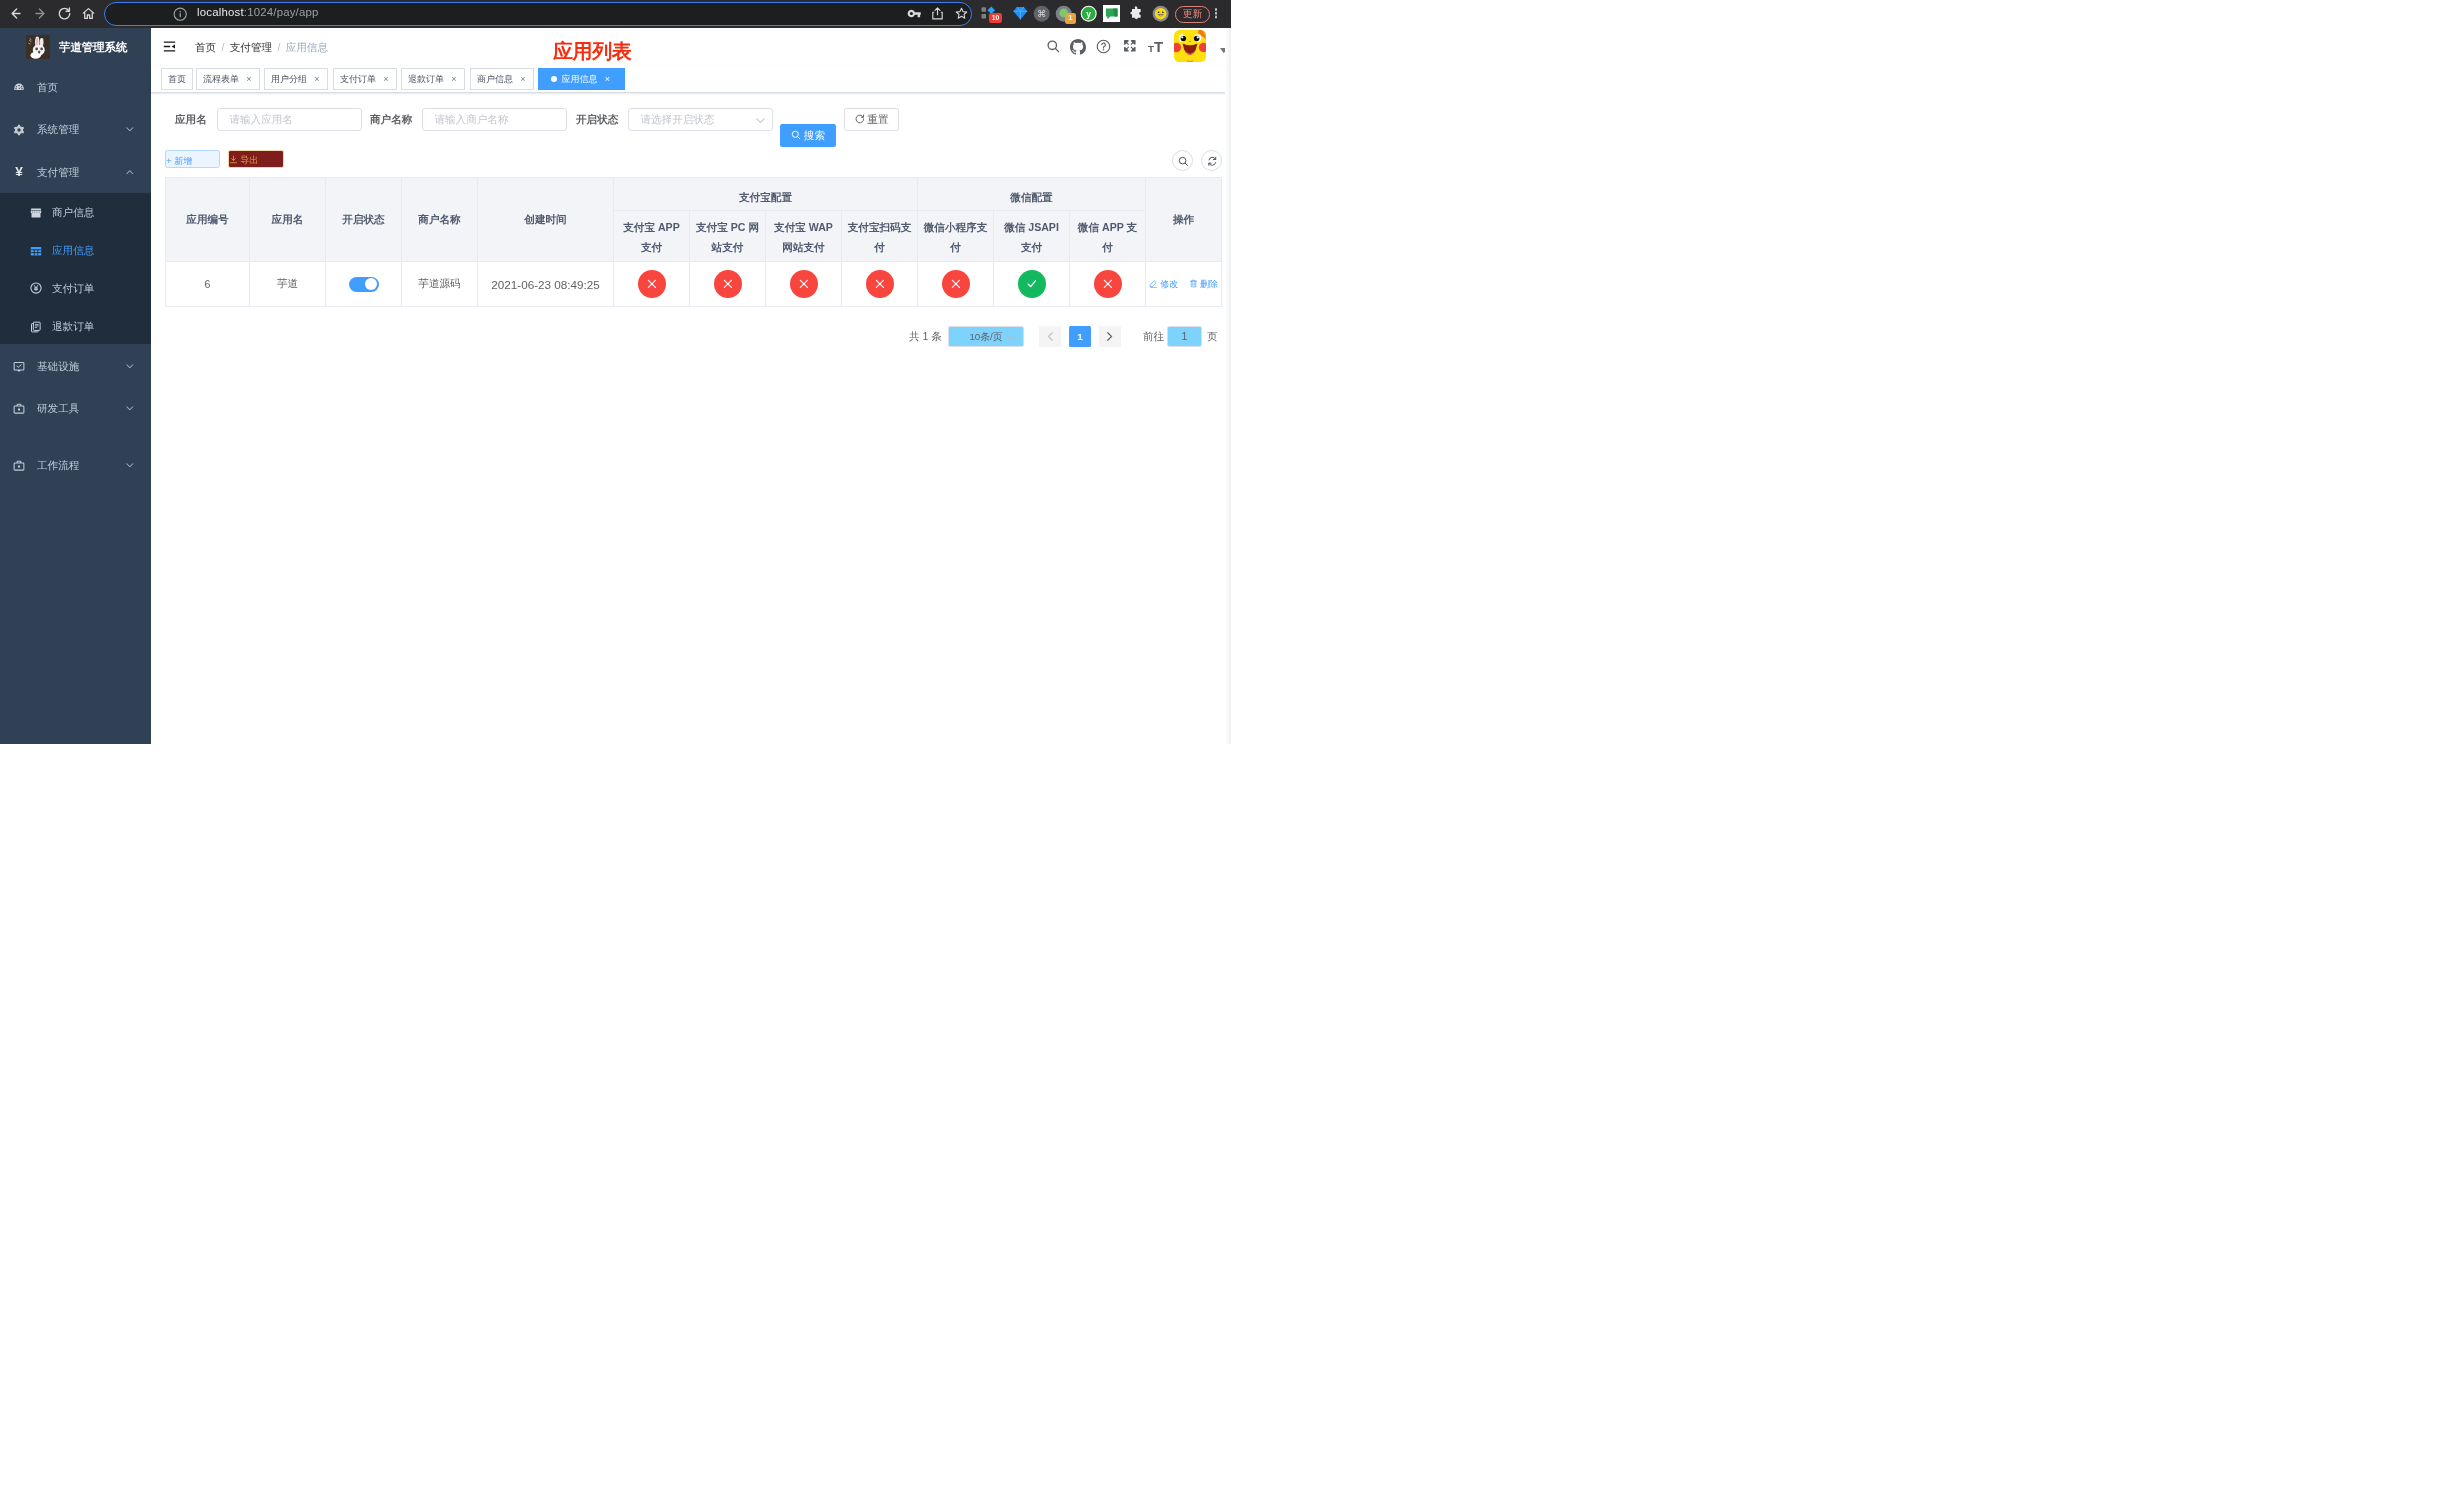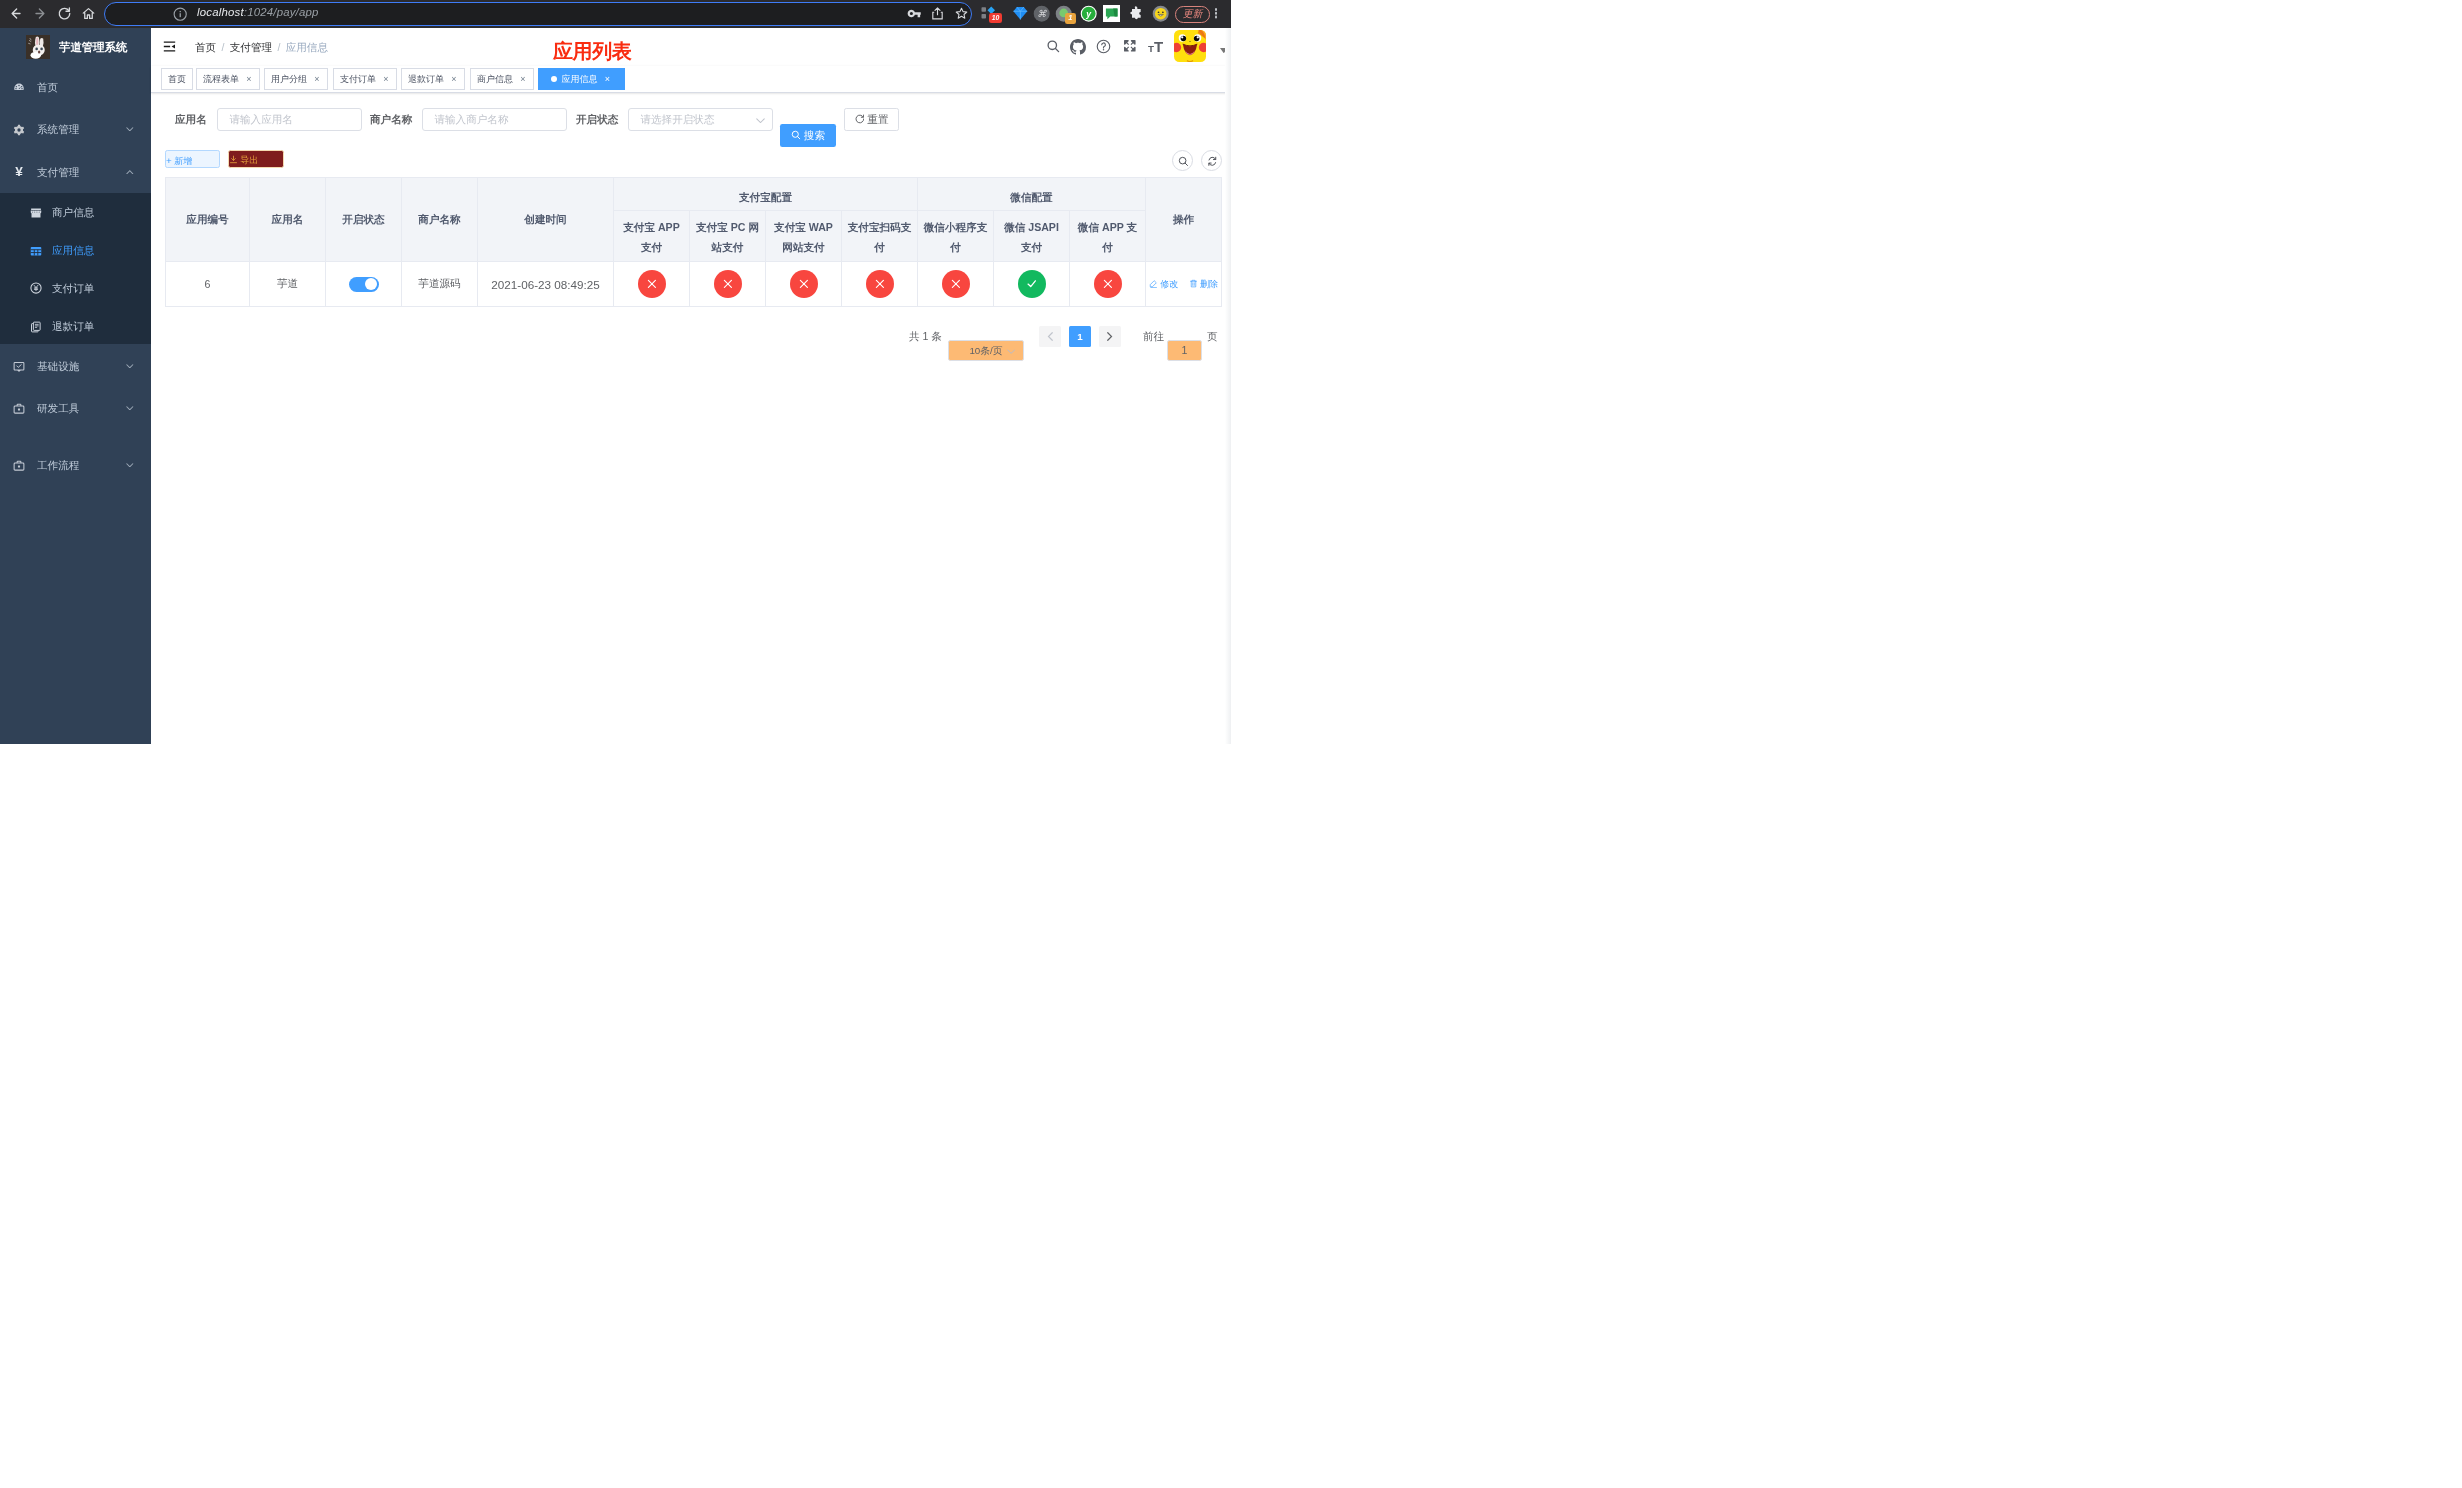--- a/index.html
+++ b/index.html
@@ -1,21 +1,21 @@
 <!DOCTYPE html>
 <html style="font-size:12px"><head>
 <meta charset="utf-8">
 <style>
 * { margin:0; padding:0; box-sizing:border-box; }
 html,body { width:1231px; height:744px; }
 body { font-family:"Liberation Sans",sans-serif; position:relative; overflow:hidden; background:#fff; }
 .abs { position:absolute; }
 
 
-#chrome { position:absolute; left:0; top:0; width:1231px; height:28px; background:#2b2b2e;font-style:italic; }
+#chrome { position:absolute; left:0; top:0; width:1231px; height:28px; background:#2b2b2e; }
 #chrome svg.navic { position:absolute; top:6px; }
 #urlpill { position:absolute; left:104px; top:2.3px; width:868px; height:23.5px; border-radius:12px; background:#1d1e20; border:1.9px solid #3e7cf7; }
 #urltext { position:absolute; left:197px; top:6px; font-size:11.4px; color:#e8eaed; letter-spacing:0.2px; white-space:nowrap; }
 #urltext .dim { color:#9aa0a6; }
 
 
 #sidebar { position:absolute; left:0; top:28px; width:151px; height:716px; background:#304156; }
 #logo { position:absolute; left:0; top:0; width:151px; height:38px; }
 #logo .img { position:absolute; left:26px; top:6.8px; width:24px; height:24px; }
 #logo .txt { position:absolute; left:59px; top:0; height:38px; line-height:39px; color:#fff; font-size:11.4px; font-weight:bold; }
@@ -66,21 +66,21 @@
 
 .switch { display:inline-block; width:30px; height:15px; border-radius:7.6px; background:#409eff; position:relative; vertical-align:middle; }
 .switch i { position:absolute; right:1.5px; top:1.5px; width:12px; height:12px; border-radius:50%; background:#fff; }
 .stat { display:inline-flex; width:28px; height:28px; border-radius:50%; align-items:center; justify-content:center; vertical-align:middle; }
 .stat.no { background:#f8463f; }
 .stat.yes { background:#12b95f; }
 .oplink { color:#409eff; font-size:9px; white-space:nowrap; }
 .oplink svg { vertical-align:-0.8px; margin-right:2.3px; }
 .pg { position:absolute; top:326px; height:21px; }
 .pgtext { line-height:21px; font-size:10.6px; color:#606266; }
-.pgbox { border:0.8px solid #dcdfe6; border-radius:2.3px; background:#fdba74; line-height:19.7px; font-size:9.8px; color:#606266; text-align:center;margin-top:14px; }
+.pgbox { border:0.8px solid #dcdfe6; border-radius:2.3px; background:#7dd3fc; line-height:19.7px; font-size:9.8px; color:#606266; text-align:center; }
 .pgbtn { background:#f4f4f5; border-radius:1.5px; line-height:21px; text-align:center; font-size:9.8px; }
 </style>
 </head>
 <body>
 
 <div id="chrome">
   <svg class="navic" style="left:8.3px" width="15" height="15" viewBox="0 0 20 20">
       <path d="M11.5 4 L5.5 10 L11.5 16 M5.5 10 L16 10" stroke="#d7d9dc" stroke-width="1.8" fill="none" stroke-linecap="round" stroke-linejoin="round"></path>
     </svg>
   <svg class="navic" style="left:33px" width="15" height="15" viewBox="0 0 20 20">

